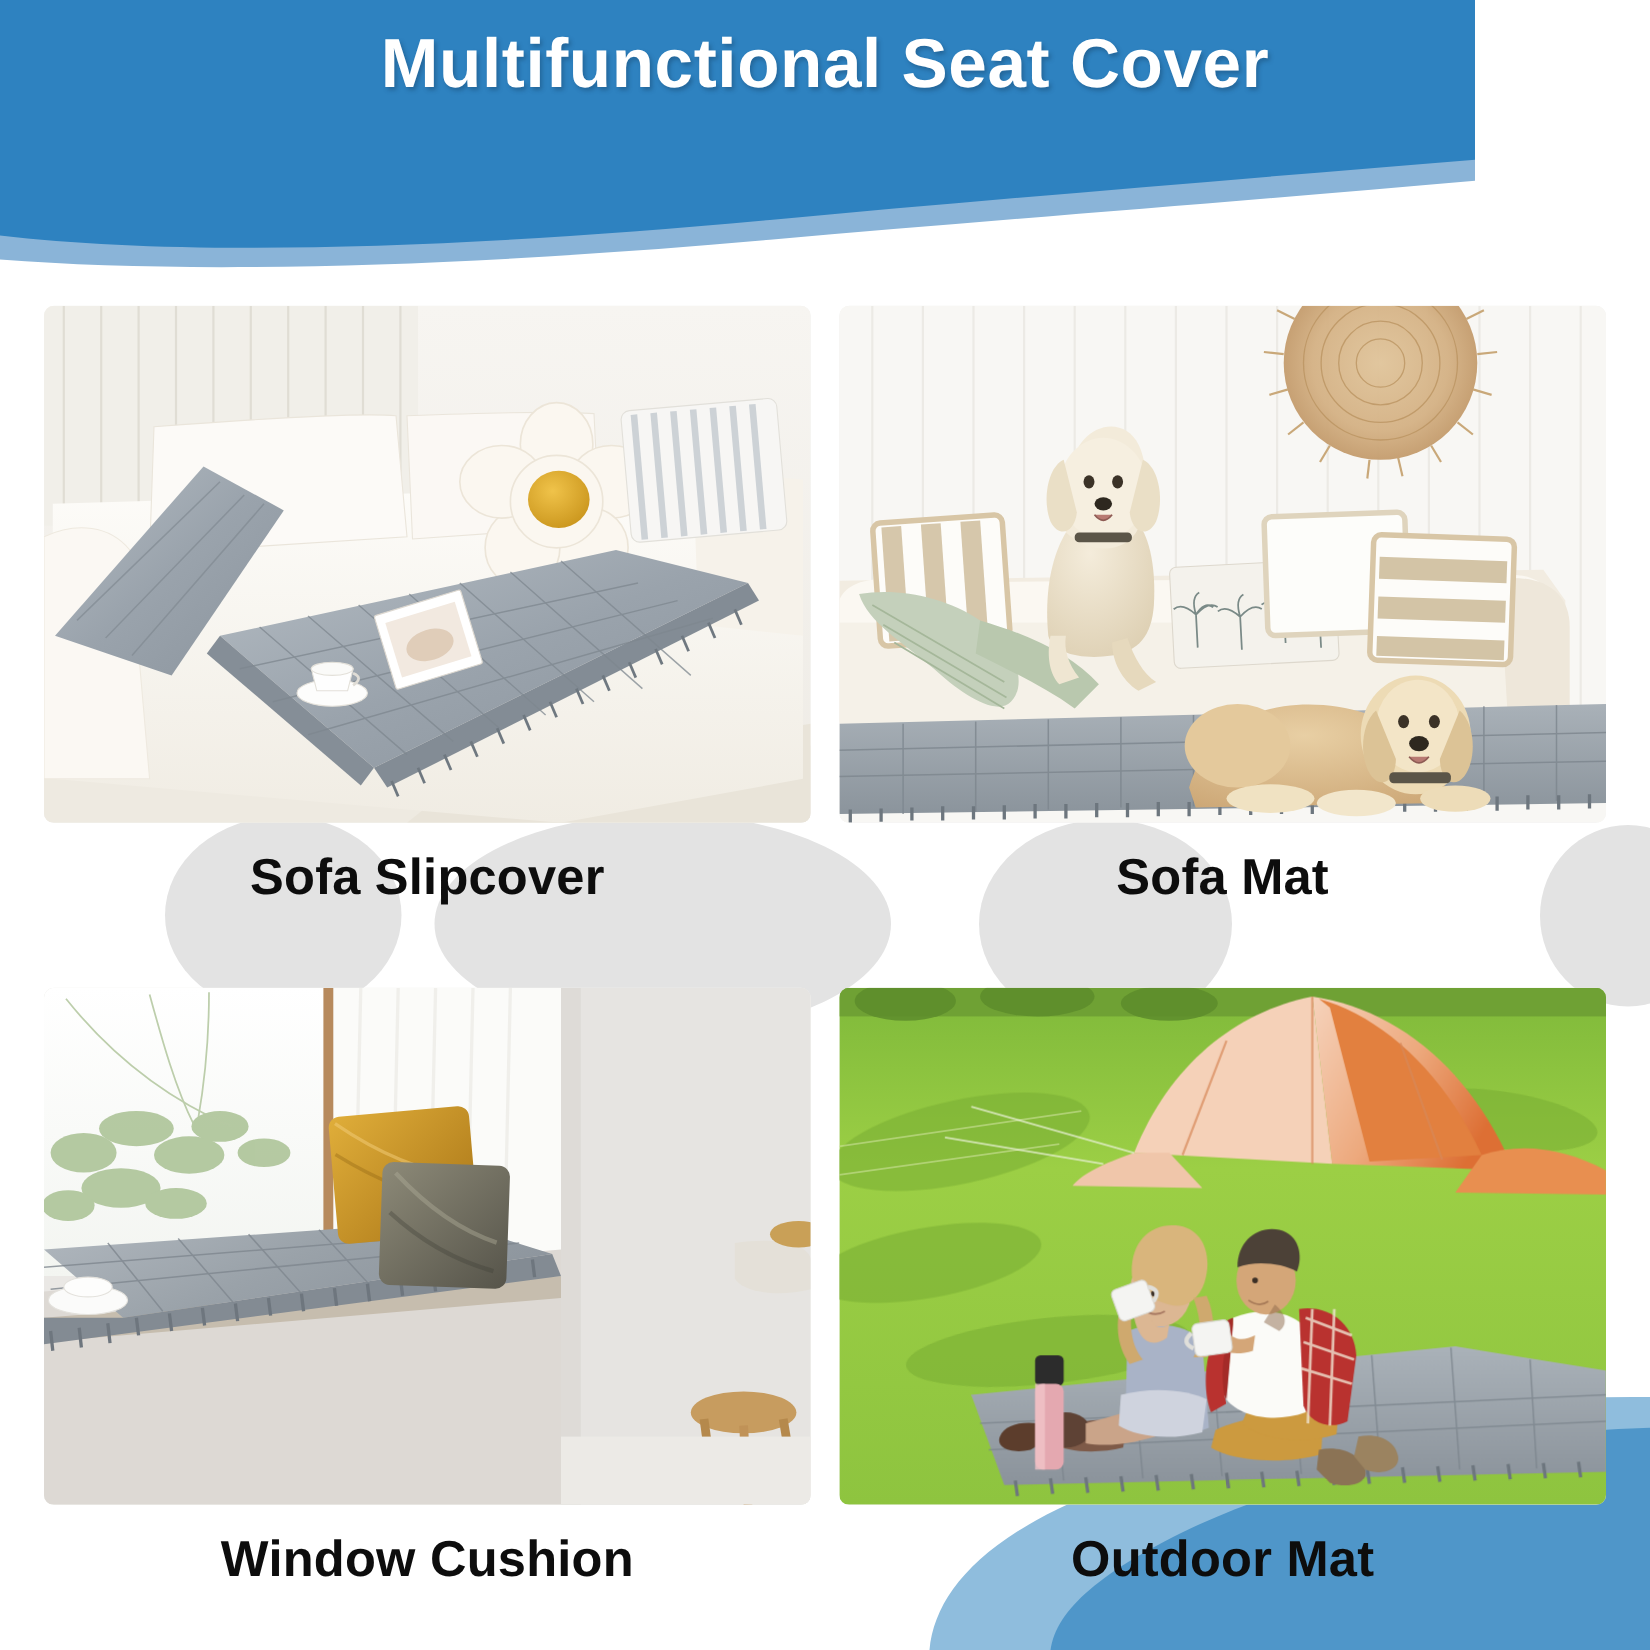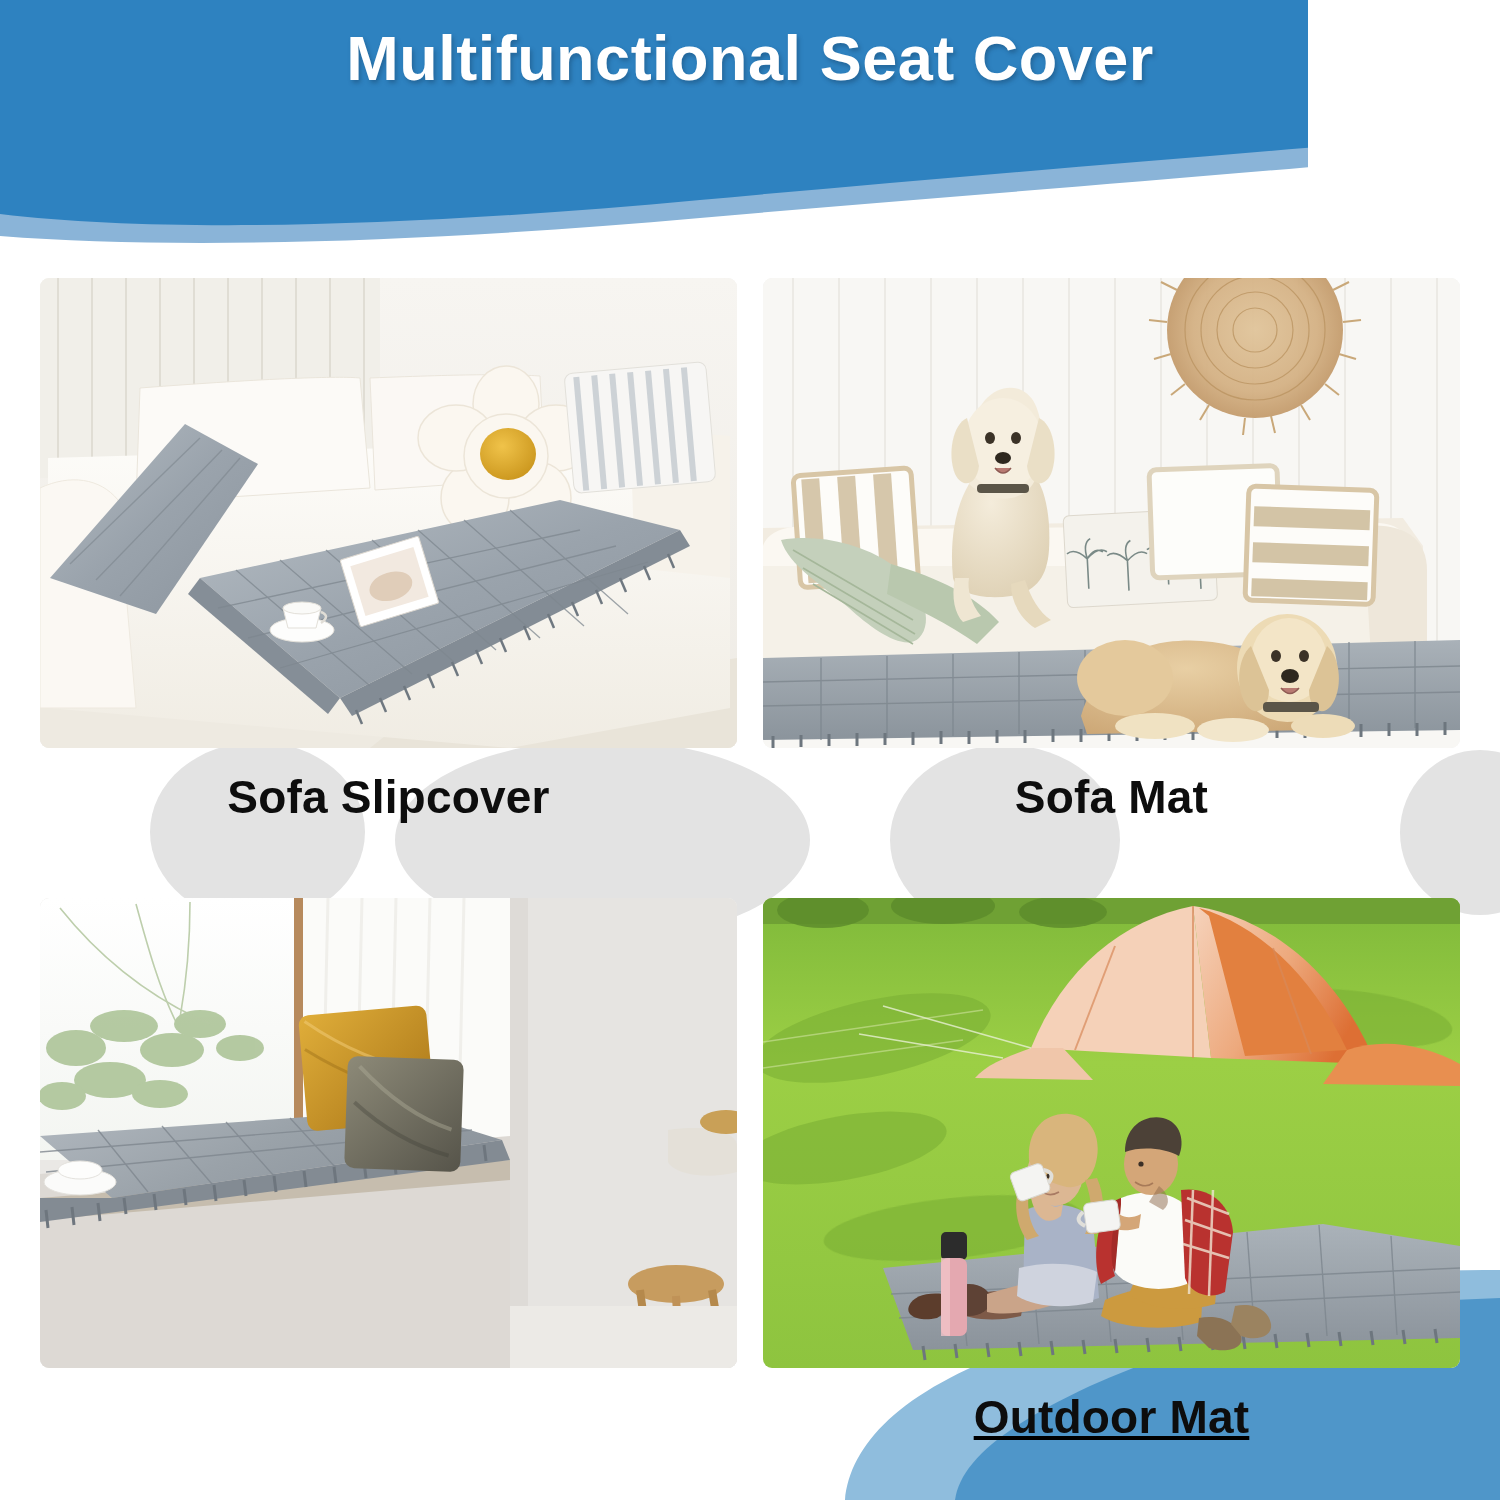--- a/index.html
+++ b/index.html
@@ -22,20 +22,21 @@
     overflow: hidden;
   }
 
   
   .header-band {
     position: absolute;
     left: 0; top: 0;
     width: 1308px;
     height: 260px;
     overflow: hidden;
+    padding-left: 33px;
   }
   .header-svg { position: absolute; left: 0; top: 0; }
 
   .header-title {
     position: absolute;
     left: 0; top: 22px;
     width: 1500px;
     text-align: center;
     font-size: 63px;
     font-weight: bold;
@@ -78,21 +79,21 @@
     position: absolute;
     left: 0; top: 0;
     width: 1468px; height: 1500px;
     z-index: 2;
   }
 
   .cell { position: absolute; }
   .cell-1 { left: 40px;  top: 278px; }
   .cell-2 { left: 763px; top: 278px; }
   .cell-3 { left: 40px;  top: 898px; }
-  .cell-4 { left: 763px; top: 898px; text-decoration: underline; }
+  .cell-4 { left: 763px; top: 898px; }
 
   .photo {
     position: relative;
     width: 697px;
     height: 470px;
     border-radius: 9px;
     overflow: hidden;
     background: #f2f2f0;
   }
   .photo svg { display: block; }
@@ -573,20 +574,21 @@
           <ellipse cx="686" cy="224" rx="26" ry="12" fill="#c9a057"></ellipse>
 
           <ellipse cx="636" cy="386" rx="48" ry="19" fill="#c79c5f"></ellipse>
           <path d="M600,392 L610,466" stroke="#b5894c" stroke-width="8" fill="none"></path>
           <path d="M636,398 L640,470" stroke="#c09257" stroke-width="8" fill="none"></path>
           <path d="M672,392 L684,464" stroke="#b5894c" stroke-width="8" fill="none"></path>
 
           <rect x="470" y="408" width="227" height="62" fill="#eceae6"></rect>
         </svg>
       </div>
+      <div class="caption">Window Cushion</div>
     </div>
 
     <div class="cell cell-4">
       <div class="photo">
         <svg width="697" height="470" viewBox="0 0 697 470">
           <defs>
             <linearGradient id="p4grass" x1="0" y1="0" x2="0" y2="1">
               <stop offset="0" stop-color="#7fb93a"></stop>
                 <stop offset="0.35" stop-color="#9ccf45"></stop>
               <stop offset="1" stop-color="#8ec43f"></stop>

